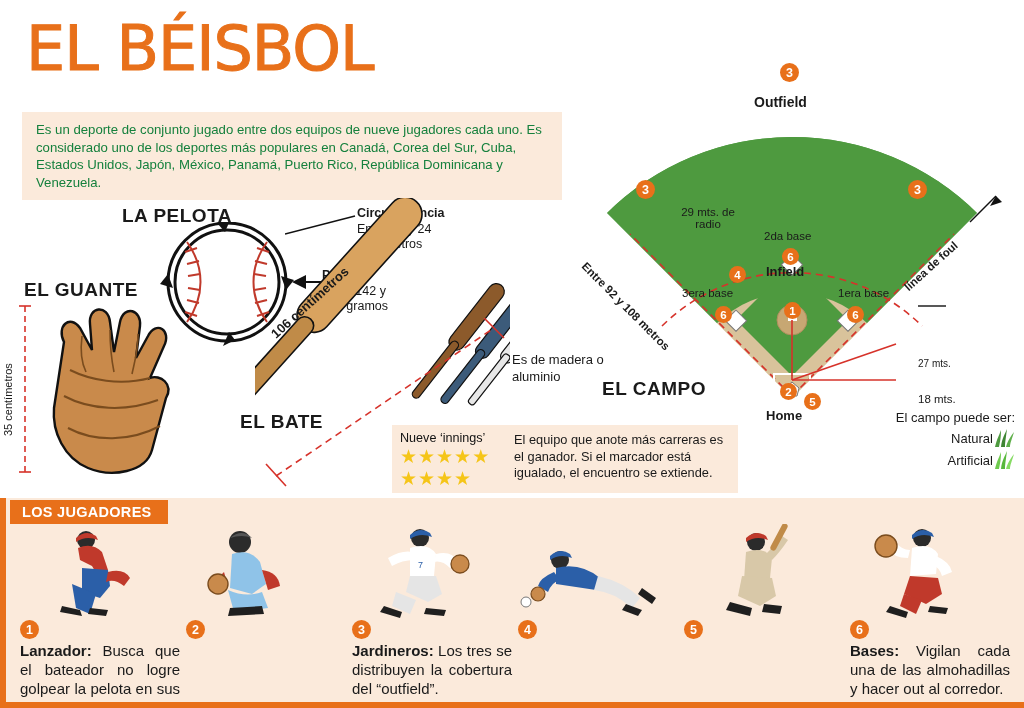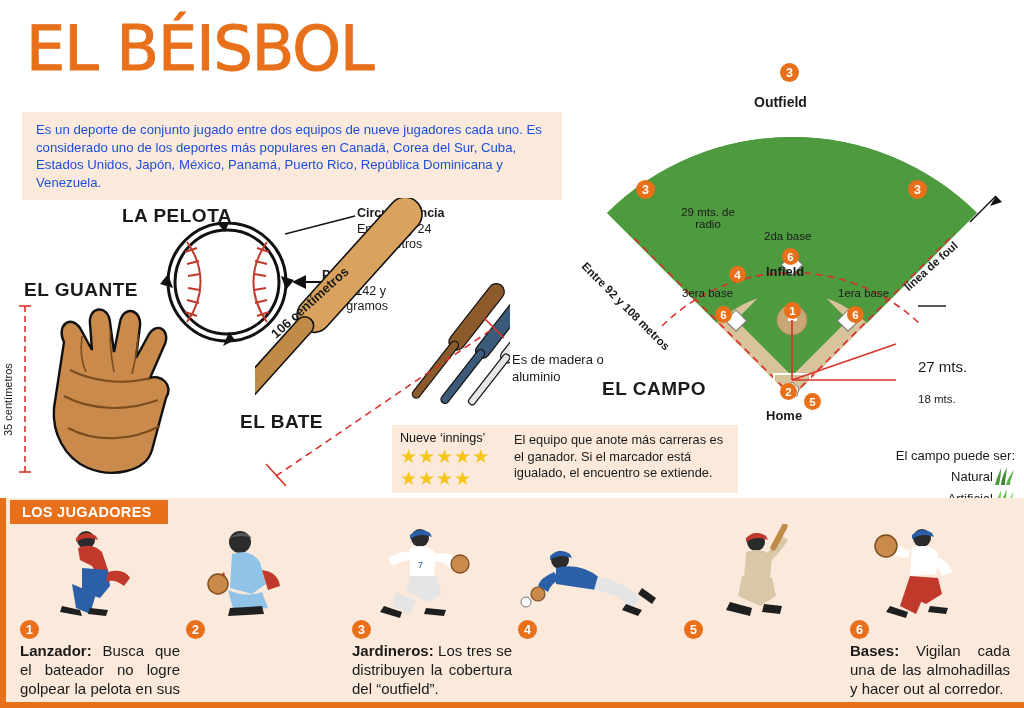--- a/index.html
+++ b/index.html
@@ -21,21 +21,21 @@
     color:#E8701A;
     font-family:"DejaVu Sans", sans-serif;
     -webkit-text-stroke:1px #E8701A;
   }
 
   
   #intro {
     position:absolute; left:22px; top:112px; width:540px; height:88px;
     background:#FBEADB;
     padding:9px 14px 0 14px;
-    font-size:13.2px; line-height:1.33; color:#1d4ed8;
+    font-size:13.2px; line-height:1.33; color:#15803d;
   }
 
   
   .lbl { position:absolute; font-weight:bold; }
 
   #lbl-pelota { left:122px; top:205px; font-size:19px; letter-spacing:.5px; }
   #lbl-guante { left:24px;  top:279px; font-size:19px; letter-spacing:.5px; }
   #lbl-bate   { left:240px; top:411px; font-size:19px; letter-spacing:.5px; }
   #lbl-campo  { left:602px; top:378px; font-size:19px; letter-spacing:.5px; }
 
@@ -80,21 +80,21 @@
   
   #field { position:absolute; left:566px; top:8px; width:452px; height:428px; }
   .fieldtxt { position:absolute; font-size:12px; }
   .badge {
     position:absolute; width:17px; height:17px; border-radius:50%;
     background:#E8701A; color:#fff; font-size:11.5px; font-weight:bold;
     display:flex; align-items:center; justify-content:center;
   }
   .badge.big { width:19px; height:19px; font-size:12.5px; }
 
-  #surface { position:absolute; left:845px; top:448px; width:170px; font-size:13px; }
+  #surface { position:absolute; left:845px; top:410px; width:170px; font-size:13px; }
   #surface .row { display:flex; align-items:center; justify-content:flex-end; gap:0; height:22px; }
   .grass-ico { width:22px; height:20px; display:inline-block; }
 
   
   #players {
     position:absolute; left:0; top:498px; width:1024px; height:210px;
     background:#FBEADB;
   }
   #players-title {
     position:absolute; left:10px; top:500px; width:158px; height:24px;
@@ -282,21 +282,21 @@
     
     <div class="fieldtxt" style="left:188px;top:86px;font-size:14px;font-weight:bold">Outfield</div>
     <div class="fieldtxt" style="left:200px;top:256px;font-size:13px;font-weight:bold">Infield</div>
     <div class="fieldtxt" style="left:200px;top:400px;font-size:13px;font-weight:bold">Home</div>
     <div class="fieldtxt" style="left:198px;top:222px;font-size:11.5px">2da base</div>
     <div class="fieldtxt" style="left:116px;top:279px;font-size:11.5px">3era base</div>
     <div class="fieldtxt" style="left:272px;top:279px;font-size:11.5px">1era base</div>
     <div class="fieldtxt" style="left:102px;top:198px;width:80px;text-align:center;font-size:11.5px">29 mts. de radio</div>
     <div class="fieldtxt" style="left:22px;top:252px;font-size:11.5px;font-weight:bold;transform:rotate(45deg);transform-origin:left top;width:150px">Entre 92 y 108 metros</div>
     <div class="fieldtxt" style="left:336px;top:276px;font-size:11.5px;font-weight:bold;transform:rotate(-42deg);transform-origin:left top;">línea de foul</div>
-    <div class="fieldtxt" style="left:352px;top:350px;font-size:15px">27 mts.</div>
+    <div class="fieldtxt" style="left:352px;top:350px;font-size:10px">27 mts.</div>
     <div class="fieldtxt" style="left:352px;top:385px;font-size:11.5px">18 mts.</div>
 
     
     <div class="badge big" style="left:214px;top:55px">3</div>
     <div class="badge big" style="left:70px;top:172px">3</div>
     <div class="badge big" style="left:342px;top:172px">3</div>
     <div class="badge" style="left:163px;top:258px">4</div>
     <div class="badge" style="left:216px;top:240px">6</div>
     <div class="badge" style="left:149px;top:298px">6</div>
     <div class="badge" style="left:281px;top:298px">6</div>

